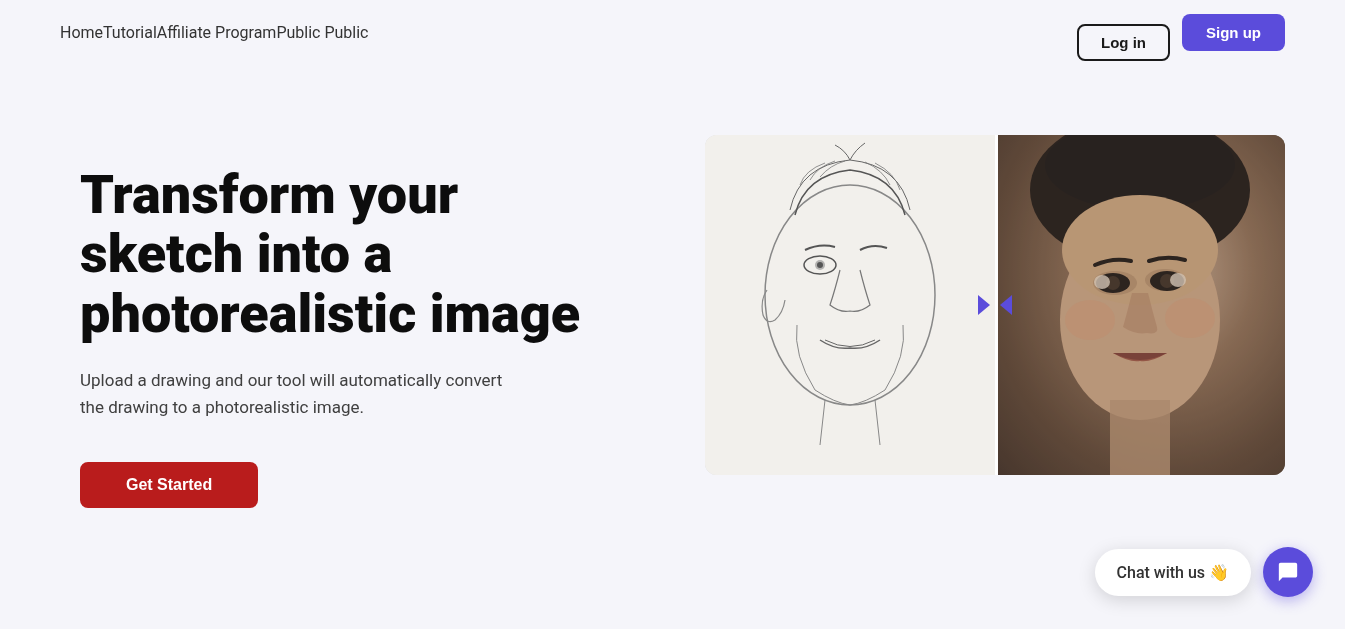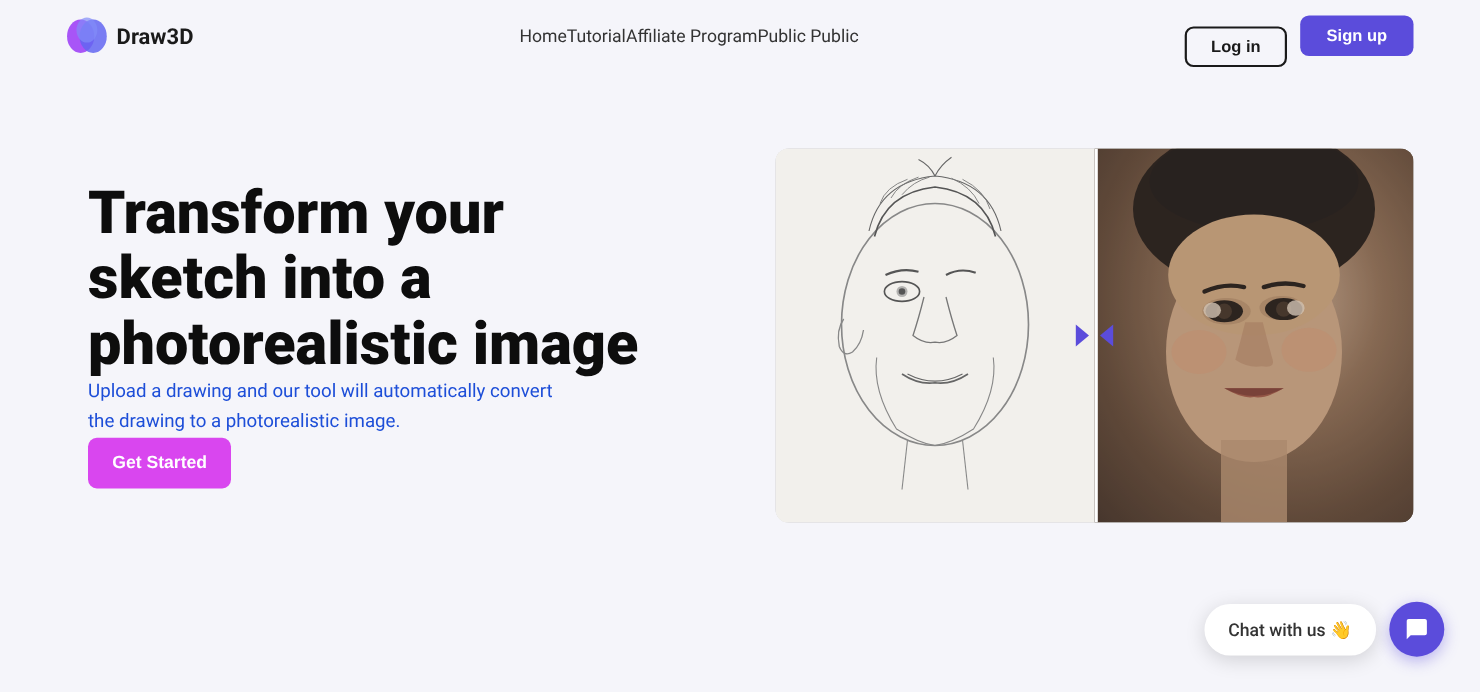--- a/index.html
+++ b/index.html
@@ -99,38 +99,40 @@
     .hero-content {
       flex: 0 0 540px;
       padding-top: 40px;
     }
 
     .hero-title {
       font-size: 54px;
       font-weight: 900;
       color: #0d0d0d;
       line-height: 1.1;
+      margin-bottom: 24px;
     }
 
     .hero-subtitle {
       font-size: 17px;
-      color: #1d4ed8;
+      color: #404040;
       line-height: 1.6;
       max-width: 450px;
+      margin-bottom: 40px;
     }
 
     .hero-buttons {
       display: flex;
       gap: 16px;
       align-items: center;
     }
 
     .btn-get-started {
-      padding: 14px 22px;
-      background: #d946ef;
+      padding: 14px 46px;
+      background: #b91c1c;
       color: #fff;
       border: none;
       border-radius: 8px;
       font-size: 16px;
       font-weight: 600;
       cursor: pointer;
     }
 
     .btn-watch-tutorial {
       padding: 13px 28px;
@@ -255,28 +257,20 @@
       top: 0; left: 0;
       width: 100%;
       height: 100%;
       background: radial-gradient(ellipse at 60% 40%, #c8a890 0%, #8a6850 35%, #5a4030 70%, #3a2820 100%);
     }
   </style>
 </head>
 <body>
 
 <nav class="navbar">
-  <a class="logo-area" href="#">
-    <svg class="logo-icon" viewBox="0 0 40 40" xmlns="http://www.w3.org/2000/svg">
-      <ellipse cx="14" cy="20" rx="13" ry="16" fill="#a855f7"></ellipse>
-      <ellipse cx="26" cy="20" rx="13" ry="16" fill="#6366f1" opacity="0.85"></ellipse>
-      <ellipse cx="20" cy="14" rx="10" ry="12" fill="#818cf8" opacity="0.7"></ellipse>
-    </svg>
-    <span class="logo-text">Draw3D</span>
-  </a>
 
   <div class="nav-links">
     <a class="nav-link" href="#">Home</a>
     <a class="nav-link" href="#">Tutorial</a>
     <a class="nav-link" href="#">Affiliate Program</a>
     <a class="nav-link" href="#">Public Public</a>
   </div>
 
   <div class="nav-actions">
     <button class="btn-login">Log in</button>

